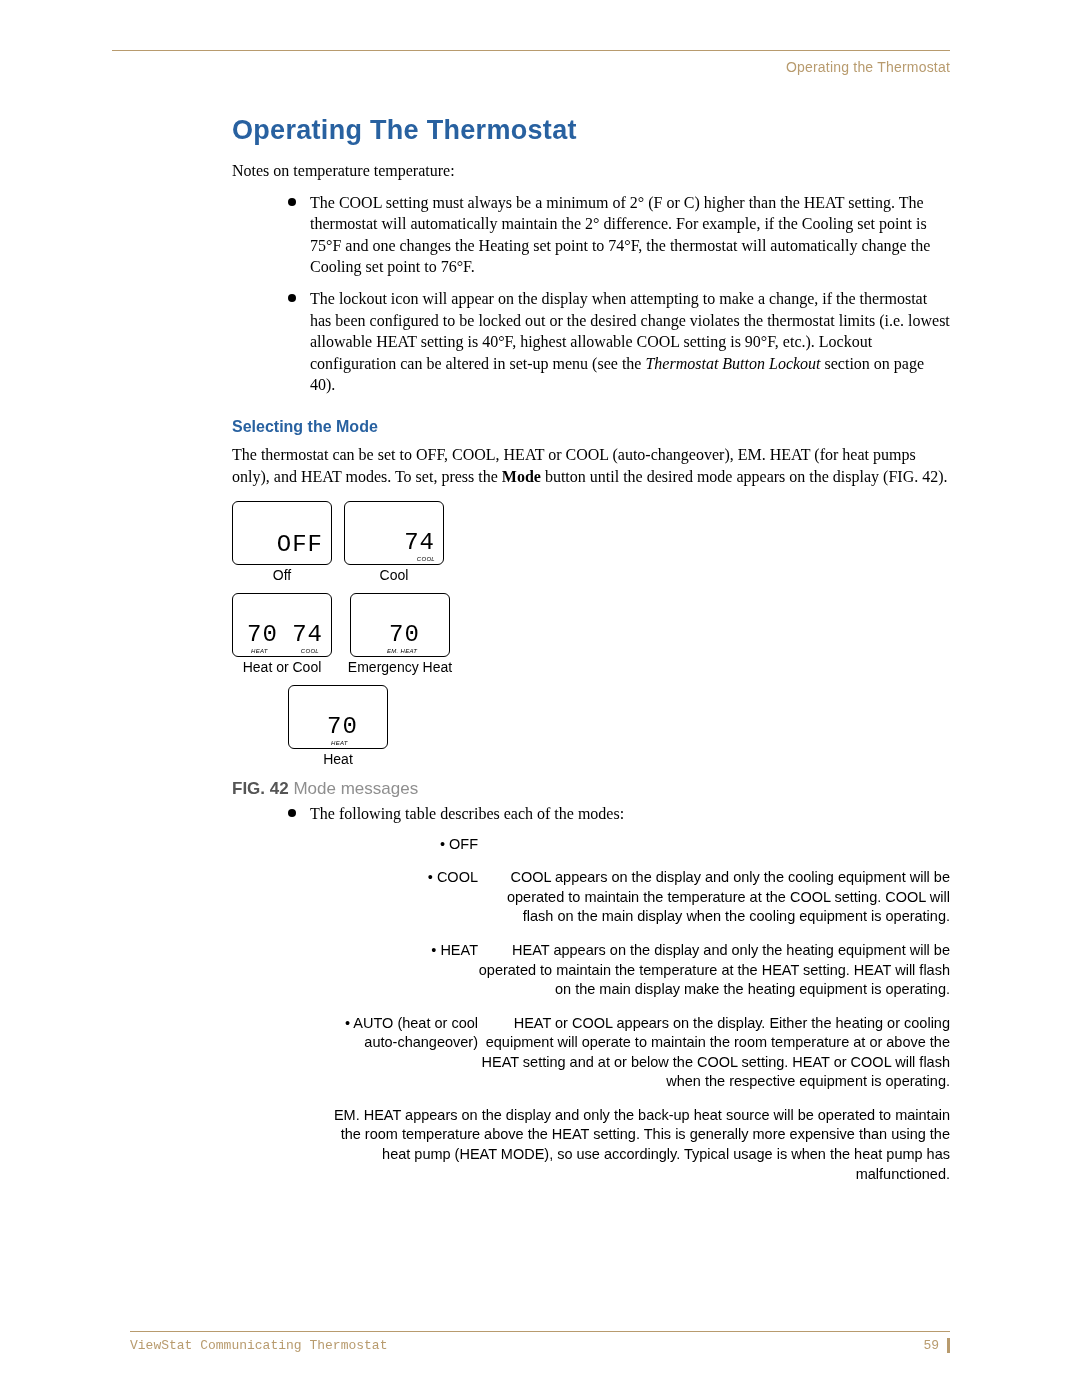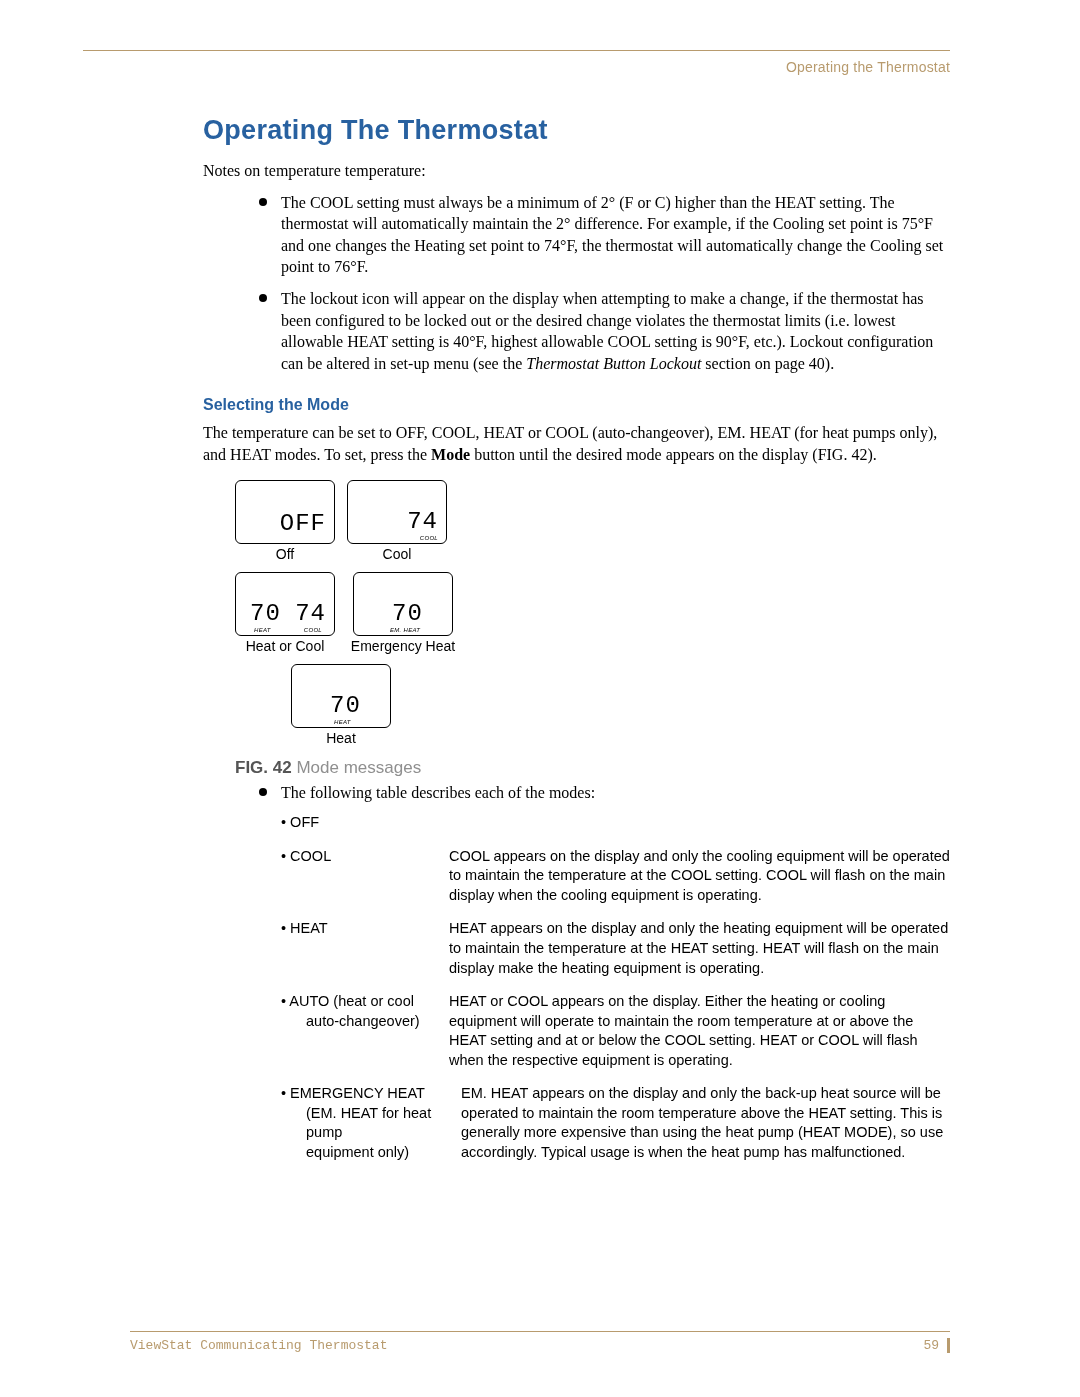--- a/index.html
+++ b/index.html
@@ -7,21 +7,21 @@
     margin:0;
     background:#fff;
     font-family:"Times New Roman", Times, serif;
     color:#000;
   }
   .page {
     width:1080px;
     height:1397px;
     position:relative;
     box-sizing:border-box;
-    padding:50px 130px 60px 83px;
+    padding:50px 130px 60px 112px;
   }
   .top-rule {
     border-top:1px solid #b89b6e;
     margin-top:0;
   }
   .header-right {
     text-align:right;
     font-family:Arial, Helvetica, sans-serif;
     font-size:14px;
     color:#b89b6e;
@@ -69,21 +69,21 @@
   }
   .italic { font-style:italic; }
   h2.sub {
     font-family:Arial, Helvetica, sans-serif;
     color:#2861a0;
     font-size:16px;
     font-weight:bold;
     margin:22px 0 8px 0;
   }
   .bold { font-weight:bold; }
-  .fig-wrap { margin-top:14px;margin-left:32px; }
+  .fig-wrap { margin-top:14px; }
   .fig-row { display:flex; gap:12px; }
   .fig-cell { text-align:center; width:100px; }
   .fig-row.shift { margin-left:56px; }
   .lcd {
     width:100px;
     height:64px;
     border:1.5px solid #000;
     border-radius:6px;
     box-sizing:border-box;
     position:relative;
@@ -112,20 +112,21 @@
     font-size:17px;
     color:#8f8f8f;
     margin-top:12px;
   }
   .fig-caption b { color:#555; font-weight:bold; }
   .mode-table {
     margin:8px 0 0 78px;
     font-family:Arial, Helvetica, sans-serif;
     font-size:14.5px;
     line-height:1.35;
+    text-align:right;
   }
   .mode-row { display:flex; margin-bottom:14px; }
   .mode-term { width:168px; flex:none; }
   .mode-term .sub-term { display:block; margin-left:25px; }
   .mode-desc { flex:1; }
   .footer {
     position:absolute;
     left:130px;
     right:130px;
     bottom:44px;
@@ -155,21 +156,21 @@
 
     <ul class="bullets">
       <li>The COOL setting must always be a minimum of 2° (F or C) higher than the HEAT setting. The thermostat will automatically maintain the 2° difference. For example, if the Cooling set point is 75°F and one changes the Heating set point to 74°F, the thermostat will automatically change the Cooling set point to 76°F.</li>
       <li>
         <span>The lockout icon will appear on the display when attempting to make a change, if the thermostat has been configured to be locked out or the desired change violates the thermostat limits (i.e. lowest allowable HEAT setting is 40°F, highest allowable COOL setting is 90°F, etc.). Lockout configuration can be altered in set-up menu (see the </span><span class="italic">Thermostat Button Lockout</span><span> section on page 40).</span>
       </li>
     </ul>
 
     <h2 class="sub">Selecting the Mode</h2>
     <p class="body">
-      <span>The temperature can be set to OFF, COOL, HEAT or COOL (auto-changeover), EM. HEAT (for heat pumps only), and HEAT modes. To set, press the </span><span class="bold">Mode</span><span> button until the desired mode appears on the display (FIG. 42).</span>
+      <span>The thermostat can be set to OFF, COOL, HEAT or COOL (auto-changeover), EM. HEAT (for heat pumps only), and HEAT modes. To set, press the </span><span class="bold">Mode</span><span> button until the desired mode appears on the display (FIG. 42).</span>
     </p>
 
     <div class="fig-wrap">
       <div class="fig-row">
         <div class="fig-cell">
           <div class="lcd">
             <span class="big" style="right:8px;bottom:6px;">OFF</span>
           </div>
           <div class="fig-label">Off</div>
         </div>
@@ -233,25 +234,20 @@
         <div class="mode-desc">HEAT appears on the display and only the heating equipment will be operated to maintain the temperature at the HEAT setting. HEAT will flash on the main display make the heating equipment is operating.</div>
       </div>
       <div class="mode-row">
         <div class="mode-term">
           <span>• AUTO (heat or cool</span>
           <span class="sub-term">auto-changeover)</span>
         </div>
         <div class="mode-desc">HEAT or COOL appears on the display. Either the heating or cooling equipment will operate to maintain the room temperature at or above the HEAT setting and at or below the COOL setting. HEAT or COOL will flash when the respective equipment is operating.</div>
       </div>
       <div class="mode-row">
-        <div class="mode-term" style="width:180px;">
-          <span>• EMERGENCY HEAT</span>
-          <span class="sub-term">(EM. HEAT for heat pump</span>
-          <span class="sub-term">equipment only)</span>
-        </div>
         <div class="mode-desc">EM. HEAT appears on the display and only the back-up heat source will be operated to maintain the room temperature above the HEAT setting. This is generally more expensive than using the heat pump (HEAT MODE), so use accordingly. Typical usage is when the heat pump has malfunctioned.</div>
       </div>
     </div>
   </div>
 
   <div class="footer">
     <div class="footer-rule"></div>
     <div class="footer-line">
       <span>ViewStat Communicating Thermostat</span>
       <span>59</span>

